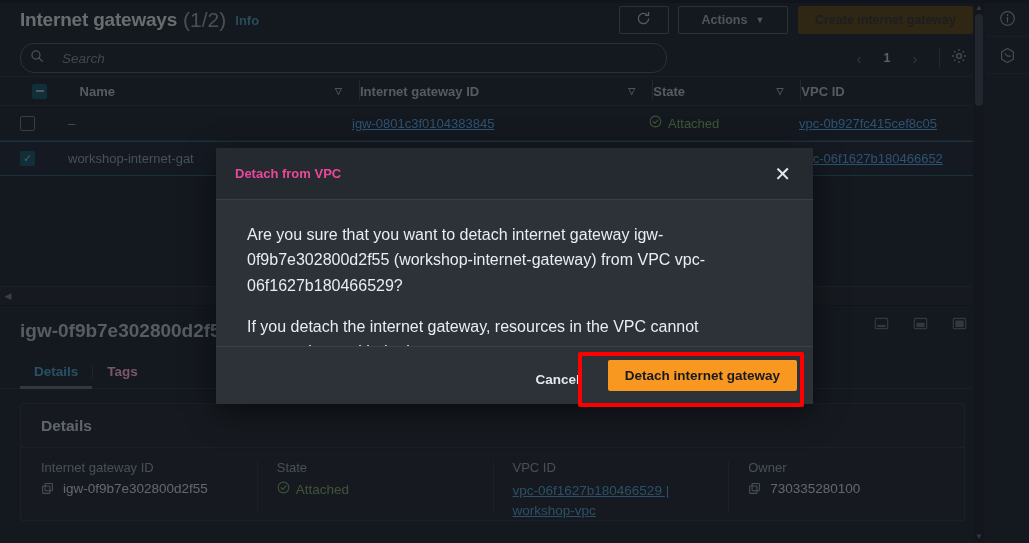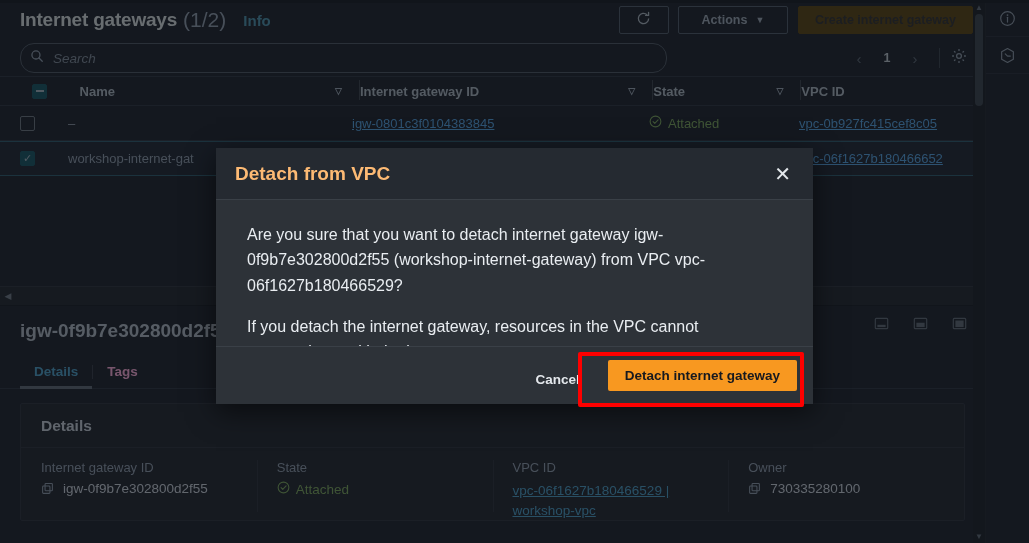--- a/index.html
+++ b/index.html
@@ -54,21 +54,21 @@
     padding: 0 12px 0 20px;
   }
   .list-title {
     font-size: 19px; font-weight: 700; color: #d5dbdb;
     letter-spacing: -.2px;
   }
   .list-count {
     font-size: 21px; color: #8d99a8; font-weight: 400; margin-left: 6px;
   }
   .list-info {
-    font-size: 15px; color: #4a8fa8; margin-left: 17px; font-weight: 700;
+    font-size: 13px; color: #4a8fa8; margin-left: 9px; font-weight: 700;
     text-decoration: none; cursor: pointer;
   }
   .head-spacer { flex: 1; }
 
   .btn {
     height: 28px; border-radius: 2px;
     display: inline-flex; align-items: center; justify-content: center;
     font-size: 12.5px; font-weight: 700;
     cursor: pointer; user-select: none;
     white-space: nowrap;
@@ -93,21 +93,21 @@
   .search-row {
     height: 36px; display: flex; align-items: center;
     padding: 0 12px 0 20px;
   }
   .search-box {
     flex: 0 0 647px;
     height: 30px;
     border: 1px solid #4c5560;
     border-radius: 14px;
     display: flex; align-items: center;
-    gap: 9px;
+    gap: 18px;
     padding: 0 9px;
     background: transparent;
   }
   .search-box svg { flex: none; }
   .search-ph {
     font-size: 13.5px; color: #7c8794; font-style: italic;
   }
   .pager {
     margin-left: auto; display: flex; align-items: center;
     gap: 4px; padding-right: 4px;
@@ -279,21 +279,21 @@
     display: flex; flex-direction: column;
   }
   .modal-head {
     height: 52px; flex: none;
     background: #252a31;
     display: flex; align-items: center;
     padding: 0 18px 0 19px;
     border-bottom: 1px solid #3a4047;
   }
   .modal-title {
-    font-size: 19px; font-weight: 700; color: #fdba74;
+    font-size: 13px; font-weight: 700; color: #ec4899;
   }
   .modal-x {
     margin-left: auto; color: #e4e8ec; cursor: pointer;
     font-size: 20px; line-height: 1; padding: 4px;
   }
   .modal-body {
     flex: 1; padding: 22px 19px 10px;
     overflow: hidden;
   }
   .modal-p {

